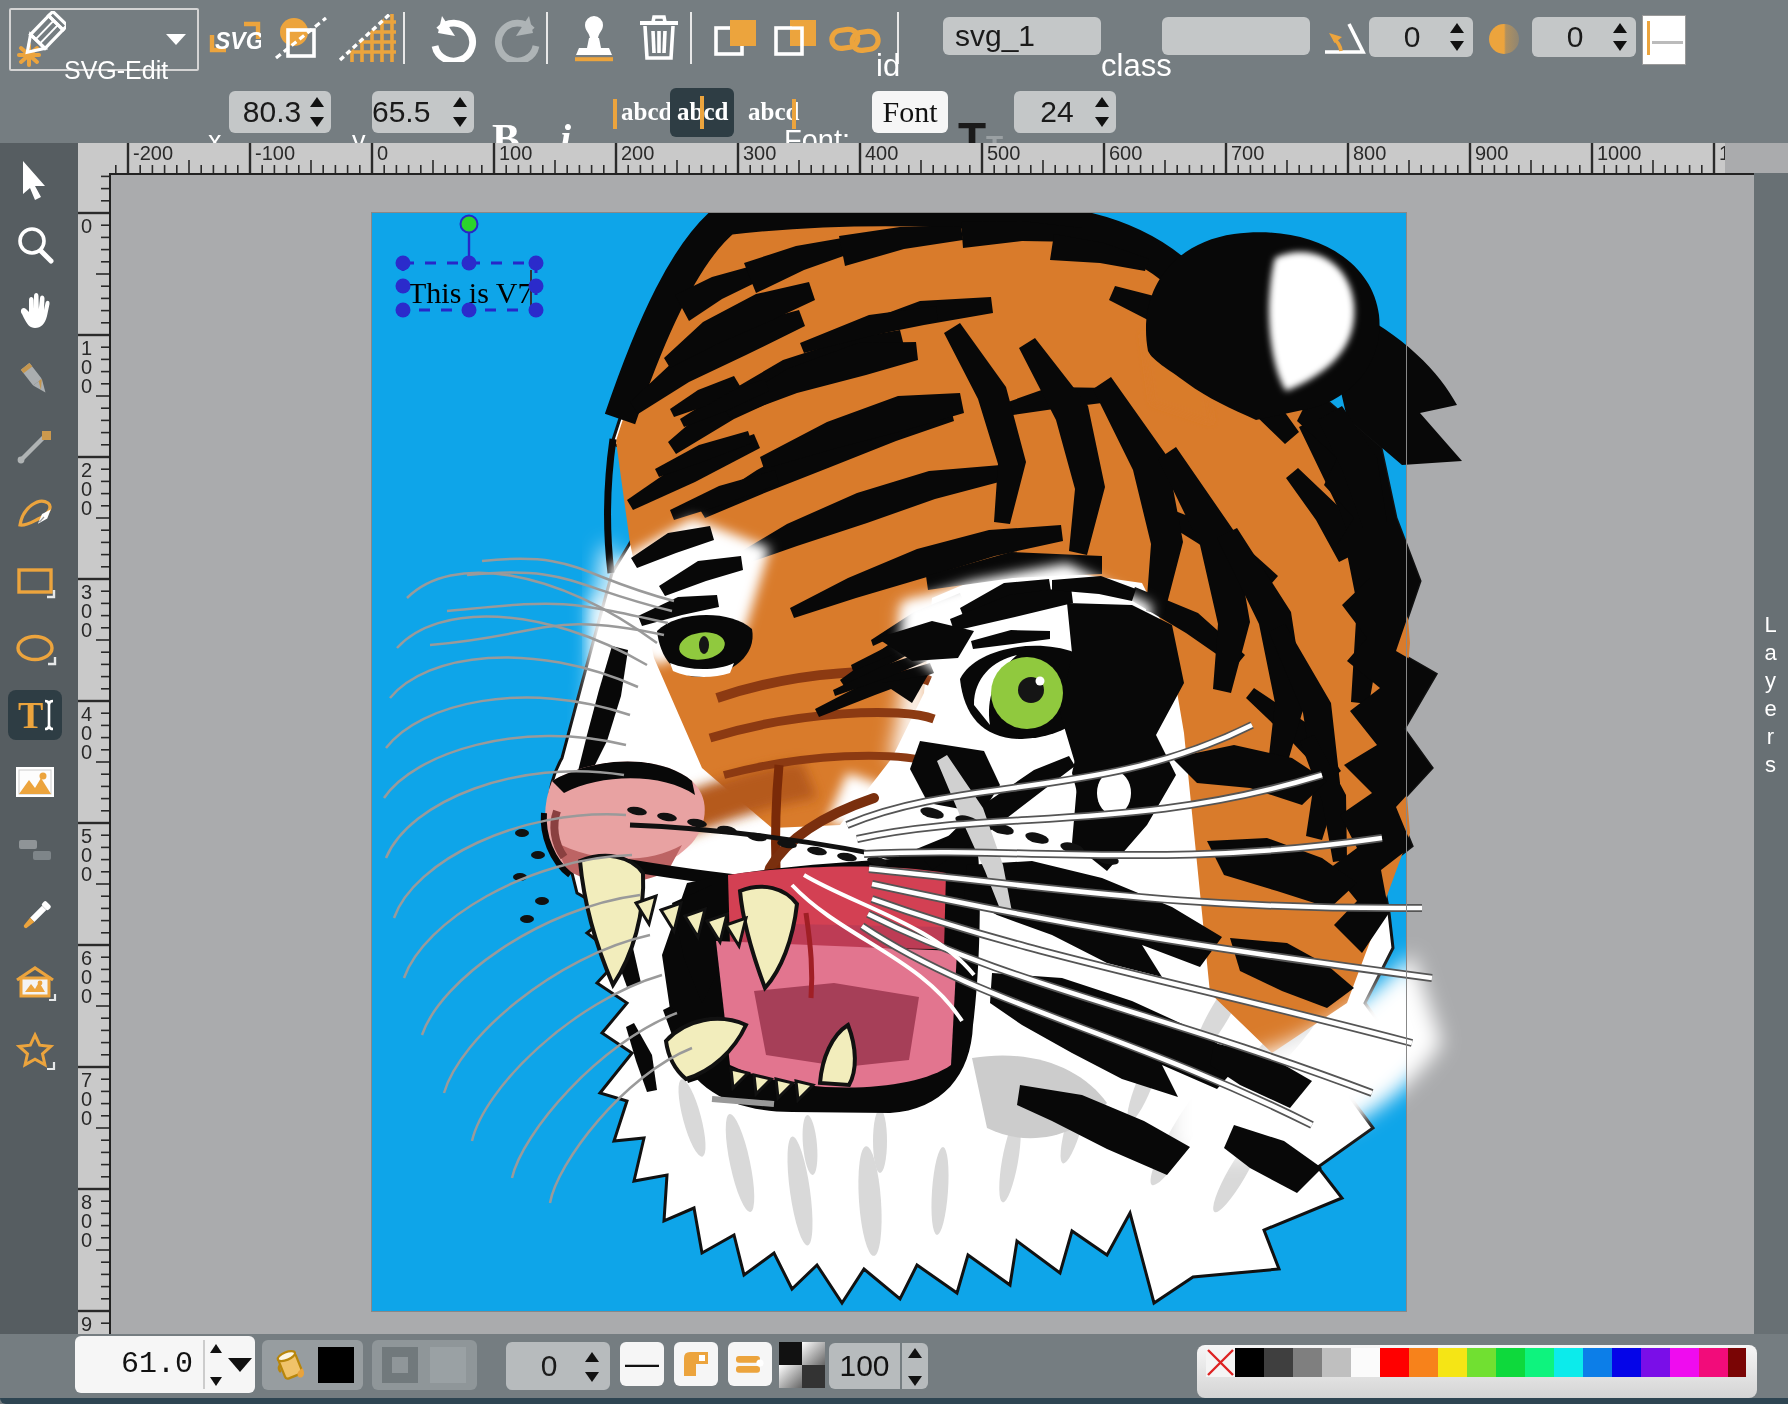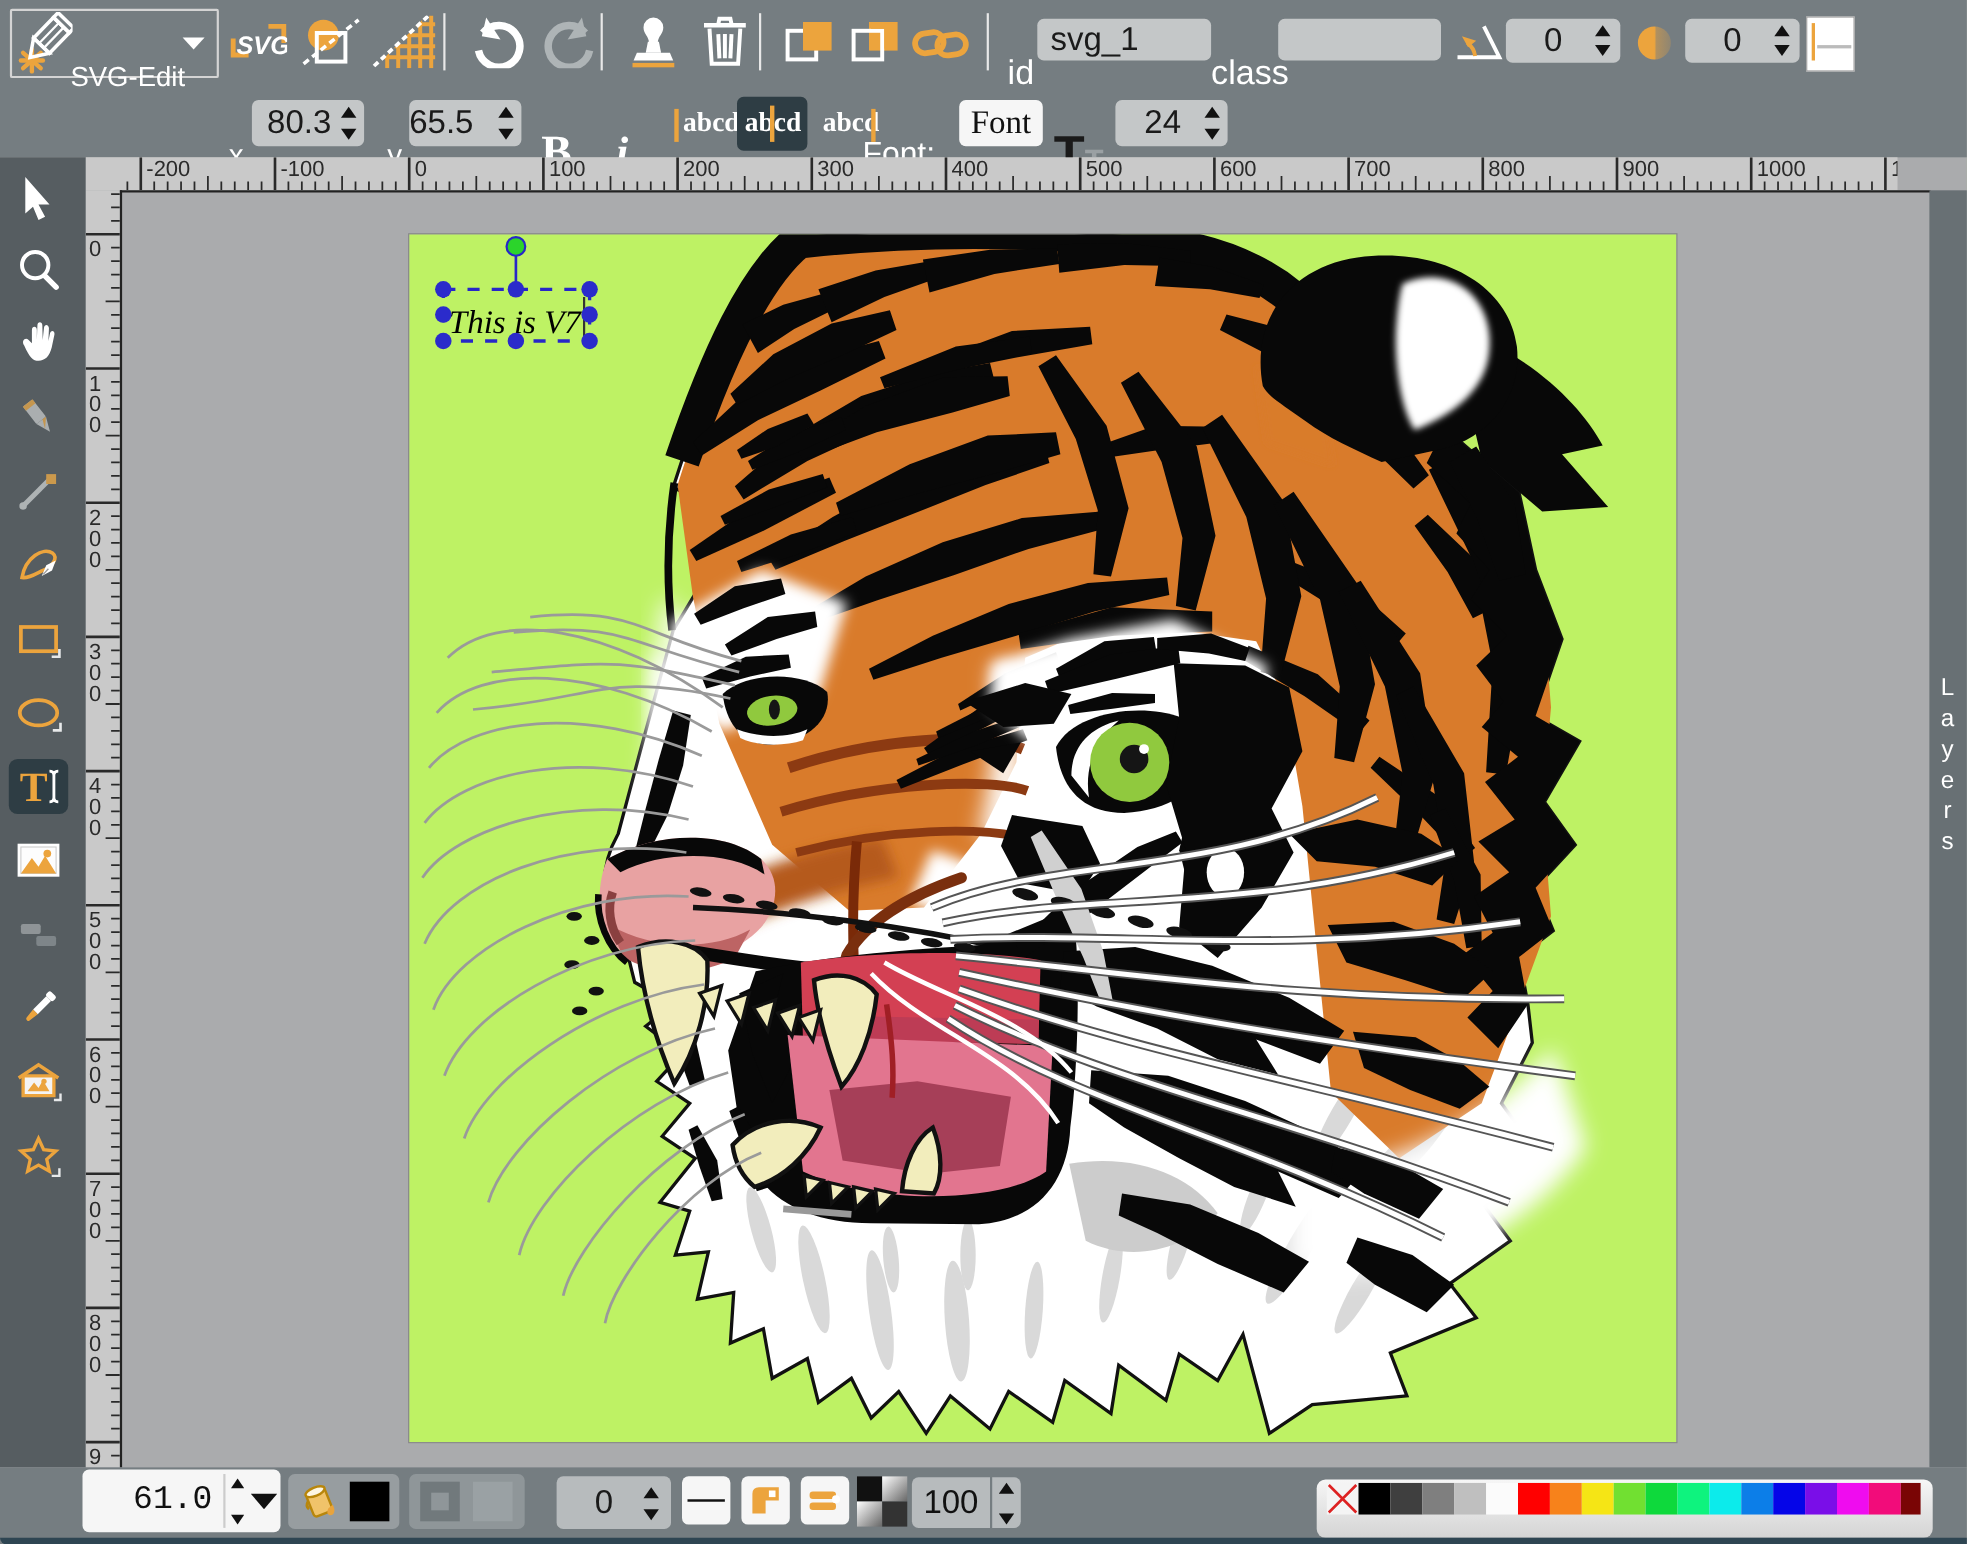--- a/index.html
+++ b/index.html
@@ -3,21 +3,21 @@
 html,body{margin:0;padding:0;width:1788px;height:1404px;overflow:hidden;background:#aaabad;font-family:"Liberation Sans",sans-serif;}
 #topbar{position:absolute;left:0;top:0;width:1788px;height:143px;background:#757d81;}
 #leftbar{position:absolute;left:0;top:143px;width:78px;height:1191px;background:#565d61;}
 #hruler{position:absolute;left:78px;top:143px;width:1647px;height:30px;background:#c9c9c9;}
 #vruler{position:absolute;left:78px;top:173px;width:31px;height:1161px;background:#c9c9c9;}
 #workspace{position:absolute;left:109px;top:173px;width:1646px;height:1161px;background:#aaabad;border-top:2px solid #222;border-left:2px solid #222;box-sizing:border-box;}
 #layers{position:absolute;left:1754px;top:173px;width:34px;height:1161px;background:#687074;}
 #layers div{position:absolute;left:0;top:438px;width:33px;text-align:center;color:#fff;font-size:22px;line-height:28px;}
 #botbar{position:absolute;left:0;top:1334px;width:1788px;height:70px;background:#757d81;}
 #footer{position:absolute;left:0;top:1398px;width:1788px;height:6px;background:#2e4552;border-radius:0 0 0 14px;}
-#canvas{position:absolute;left:372px;top:213px;width:1152px;height:1098px;background:#bef264;outline:1px solid #888;font-style:italic;}
+#canvas{position:absolute;left:372px;top:213px;width:1034px;height:1098px;background:#0ea5e9;outline:1px solid #888;}
 .inp{position:absolute;background:#c4c7c8;border-radius:6px;color:#1a1a1a;font-size:30px;}
 .lbl{position:absolute;color:#fff;font-size:31px;margin-top:28px;}
 .sep1{position:absolute;top:12px;width:2px;height:52px;background:#e8e8e8;}
 .wbtn{position:absolute;background:#f6f6f6;border-radius:6px;}
 svg{display:block}
 .ic{position:absolute;}
 </style></head><body>
 <div id="topbar">
   <div style="position:absolute;left:9px;top:8px;width:186px;height:59px;border:2px solid #d4d4d4;border-radius:2px;"></div>
   <svg class="ic" style="left:16px;top:11px" width="50" height="56" viewBox="0 0 25 28">
@@ -107,21 +107,21 @@
     <rect x="16" y="2.9" width="5.1" height="11.2" fill="#eca43d"></rect>
   </svg>
 
   <svg class="ic" style="left:828px;top:20px" width="54" height="40" viewBox="0 0 27 20">
     <g fill="none" stroke="#eca43d" stroke-width="2.6">
     <rect x="2" y="5" width="13" height="9" rx="4.5" transform="rotate(-8 8 10)"></rect>
     <rect x="12" y="6" width="13" height="9" rx="4.5" transform="rotate(-8 18 10)"></rect>
       </g>
   </svg>
   <div class="sep1" style="left:897px;"></div>
-  <div class="lbl" style="left:916px;top:20px;text-align:right;">id</div>
+  <div class="lbl" style="left:876px;top:20px;text-align:right;">id</div>
   <div class="inp" style="left:943px;top:17px;width:146px;height:38px;line-height:38px;padding-left:12px;">svg_1</div>
   <div class="lbl" style="left:1101px;top:20px;">class</div>
   <div class="inp" style="left:1162px;top:17px;width:148px;height:38px;"></div>
 
   <svg class="ic" style="left:1321px;top:18px" width="46" height="38" viewBox="0 0 23 19">
     <path d="M2 17 L21 17 L14 3" fill="none" stroke="#fff" stroke-width="1.8"></path>
     <path d="M10 16.5 A9 9 0 0 0 6.5 10.5" fill="none" stroke="#eca43d" stroke-width="1.8"></path>
     <path d="M4 7.5 L6.8 12.5 L10.5 9.5 Z" fill="#eca43d"></path>
   </svg>
   <div class="inp" style="left:1369px;top:17px;width:104px;height:40px;line-height:40px;text-align:center;padding-right:18px;box-sizing:border-box;">0<svg style="position:absolute;right:7px;top:5px" width="18" height="30">

